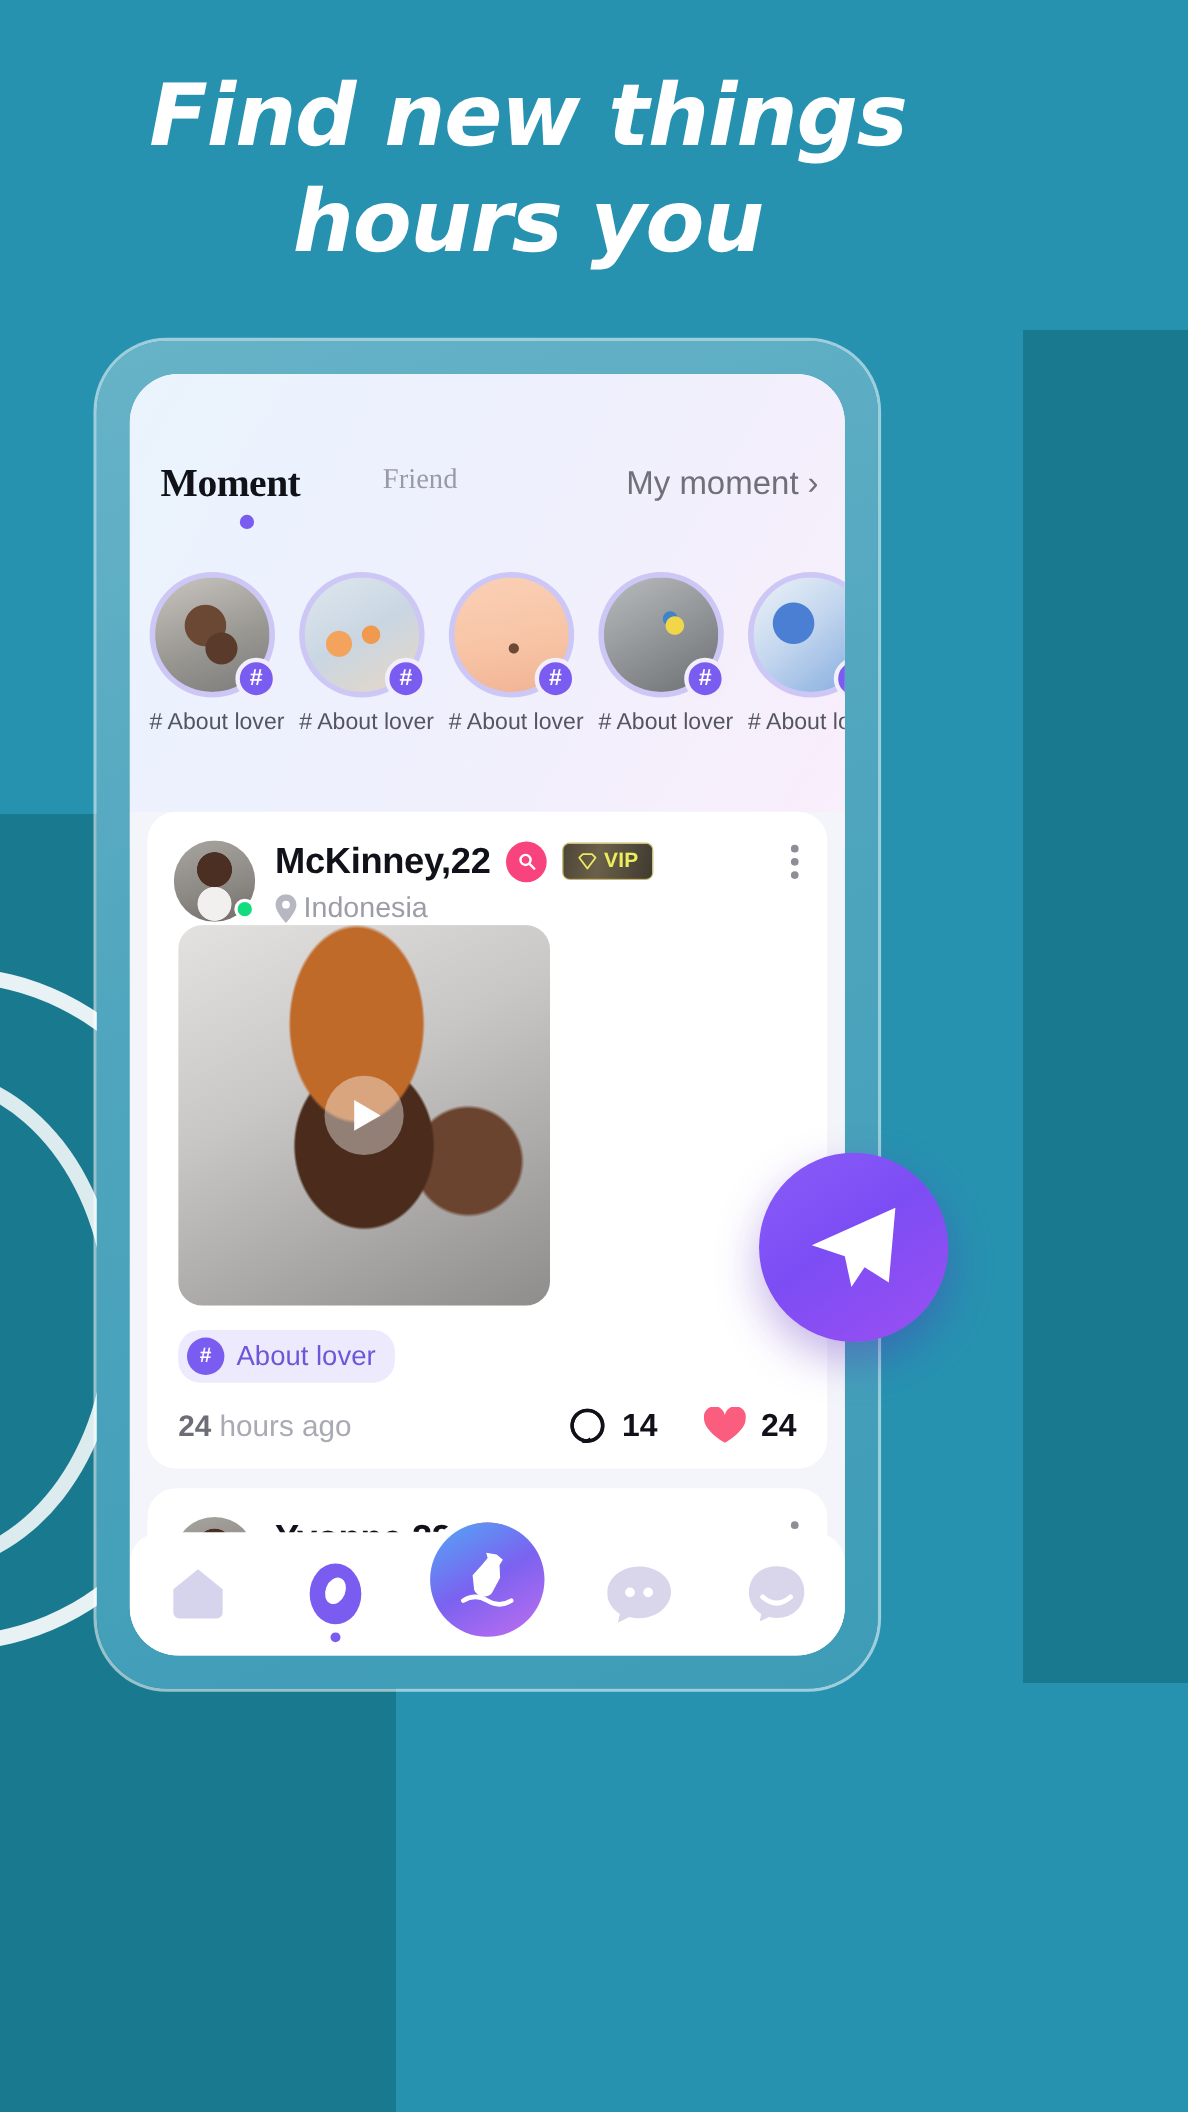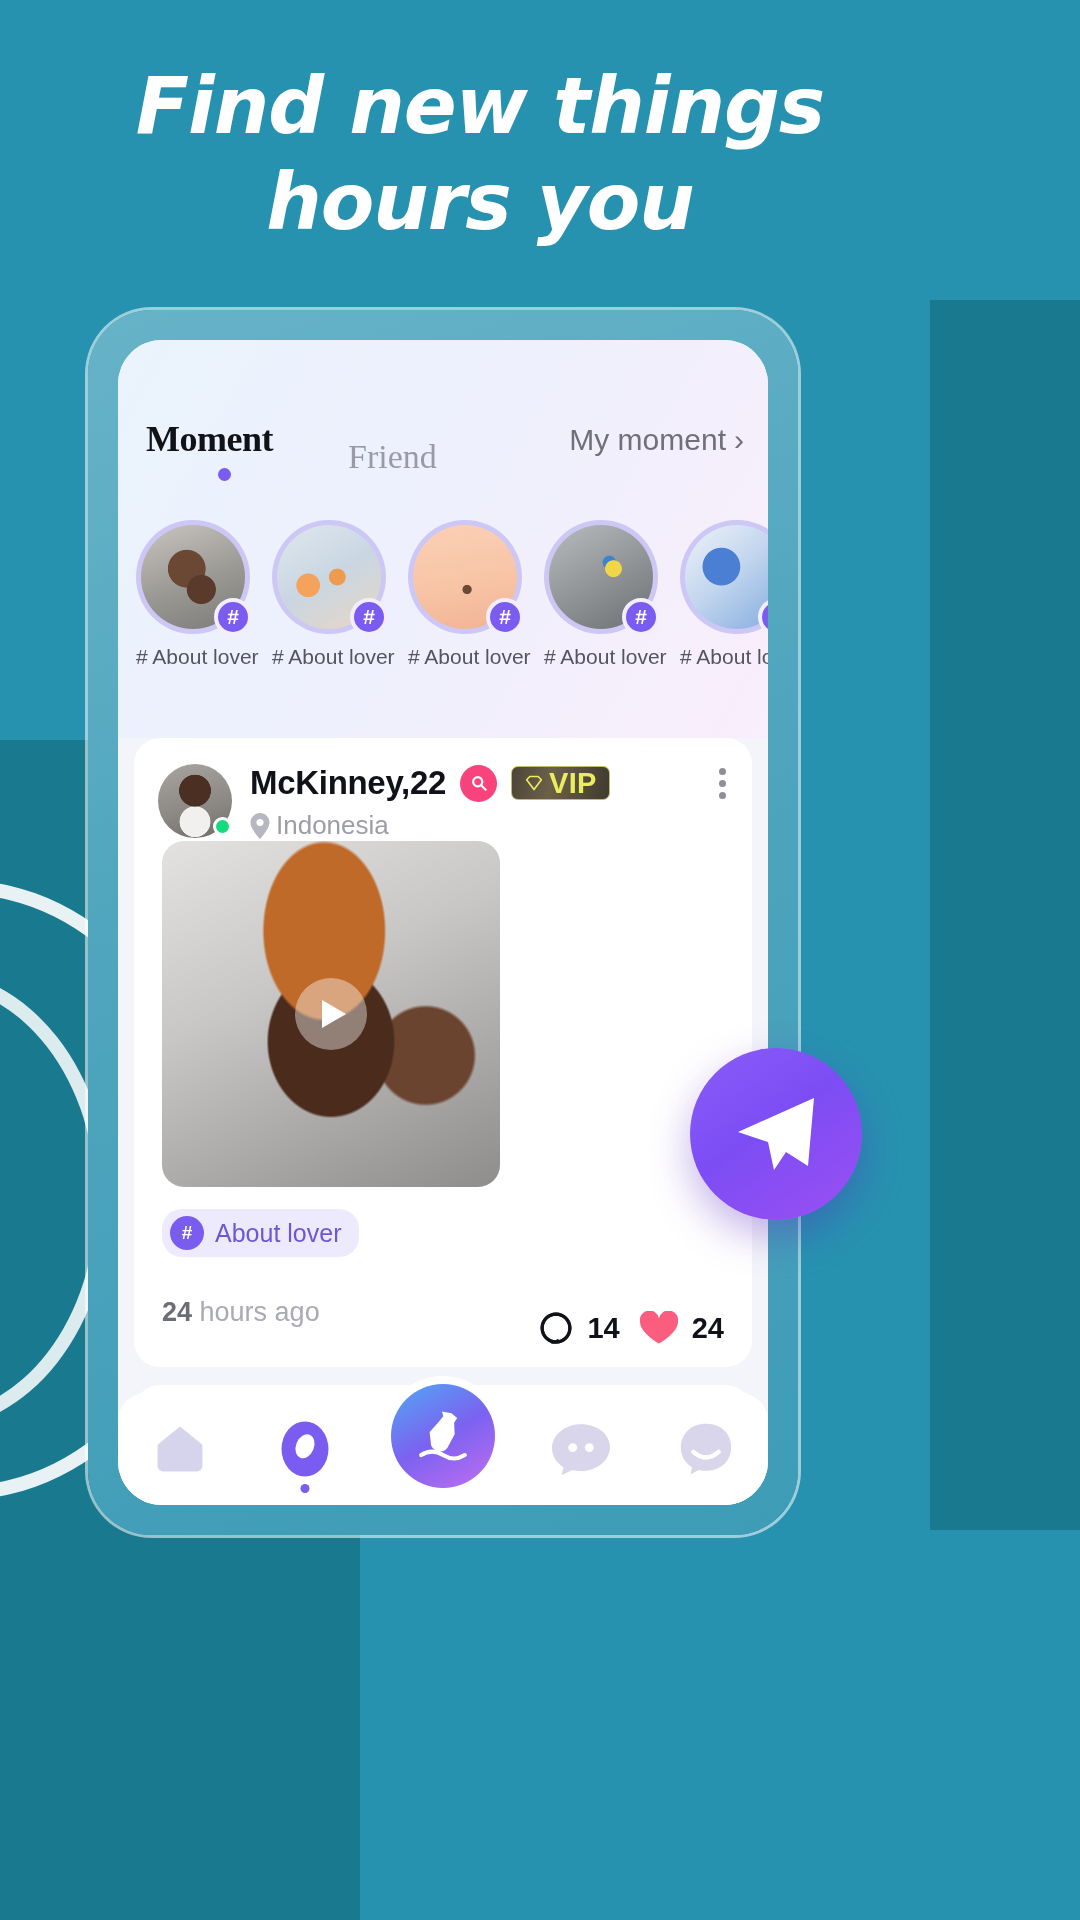--- a/index.html
+++ b/index.html
@@ -47,21 +47,21 @@
   .top-panel{
     position:absolute;left:0;top:0;width:100%;height:430px;
     background:linear-gradient(120deg,#eaf4fd 0%,#eef0fd 45%,#faeefb 100%);
   }
 
   
   .tabs{position:absolute;left:0;top:78px;width:100%;height:60px;}
   .tab{position:absolute;white-space:nowrap;font-family:Liberation Serif, serif;}
   .tab-moment{left:28px;top:0;font-size:36px;font-weight:bold;color:#111218;letter-spacing:-.5px;}
   .tab-dot{position:absolute;left:100px;top:50px;width:13px;height:13px;border-radius:50%;background:#7b5cf0;}
-  .tab-friend{left:230px;top:3px;font-size:34px;font-weight:normal;color:#9a9aa6;margin-top:17px;}
+  .tab-friend{left:230px;top:3px;font-size:26px;font-weight:normal;color:#9a9aa6;}
   .my-moment{
     position:absolute;right:24px;top:5px;display:flex;align-items:center;gap:8px;
     font-size:30px;color:#6f7078;white-space:nowrap;
   }
   .chev{font-size:30px;color:#6f7078;line-height:1;}
 
   
   .stories{position:absolute;left:0;top:180px;width:100%;height:190px;
     display:flex;gap:22px;padding-left:18px;}
   .story{width:114px;flex:0 0 114px;text-align:center;}
@@ -87,21 +87,21 @@
   .online-dot{position:absolute;right:0px;bottom:2px;width:19px;height:19px;border-radius:50%;background:#13dc7e;border:3px solid #fff;}
   .name-row{display:flex;align-items:center;gap:14px;}
   .uname{font-size:33px;font-weight:bold;color:#101119;letter-spacing:-.3px;}
   .pink-badge{width:37px;height:37px;border-radius:50%;background:#f8437c;display:flex;align-items:center;justify-content:center;}
   .vip-badge{
     height:34px;padding:0 12px;border-radius:7px;
     background:linear-gradient(100deg,#4d4538 0%,#6b6049 40%,#3f3a30 100%);
     display:flex;align-items:center;gap:5px;
     border:1px solid #c9b86a;
   }
-  .vip-badge .vt{font-size:29px;font-weight:bold;color:#ecec5f;letter-spacing:.3px;}
+  .vip-badge .vt{font-size:19px;font-weight:bold;color:#ecec5f;letter-spacing:.3px;}
   .loc-row{display:flex;align-items:center;gap:6px;margin-top:8px;}
   .loc-txt{font-size:26px;color:#9c9da6;}
   .kebab{position:absolute;right:26px;top:30px;display:flex;flex-direction:column;gap:5px;align-items:center;}
   .kebab i{width:7px;height:7px;border-radius:50%;background:#8d8e97;display:block;}
 
   .post-text{font-size:32px;font-weight:bold;color:#111219;margin:26px 0 18px 4px;letter-spacing:-.3px;}
 
   .media{width:338px;height:346px;border-radius:22px;overflow:hidden;position:relative;margin-left:4px;}
   .play-btn{
     position:absolute;left:50%;top:50%;transform:translate(-50%,-50%);
@@ -113,21 +113,21 @@
   .tag-pill{
     display:inline-flex;align-items:center;gap:11px;margin:22px 0 0 4px;
     background:#eeeafd;border-radius:20px;padding:7px 18px 7px 8px;
   }
   .tag-hash{width:34px;height:34px;border-radius:50%;background:#7b5cf0;color:#fff;font-size:19px;font-weight:bold;display:flex;align-items:center;justify-content:center;}
   .tag-lbl{font-size:25px;color:#6d56d8;}
 
   .meta-row{display:flex;align-items:center;justify-content:space-between;margin-top:22px;padding:0 4px;}
   .ago{font-size:27px;color:#a9aab3;}
   .ago b{color:#6c6d76;font-weight:bold;}
-  .counts{display:flex;align-items:flex-end;gap:20px;margin-top:32px;}
+  .counts{display:flex;align-items:flex-end;gap:42px;}
   .count{display:flex;align-items:center;gap:14px;}
   .count .num{font-size:29px;font-weight:bold;color:#111219;}
 
   
   .nav{
     position:absolute;left:0;bottom:0;width:100%;height:112px;background:#fff;
     display:flex;align-items:center;justify-content:space-around;
     border-top-left-radius:28px;border-top-right-radius:28px;
   }
   .nav-item{width:92px;height:92px;display:flex;align-items:center;justify-content:center;position:relative;}

